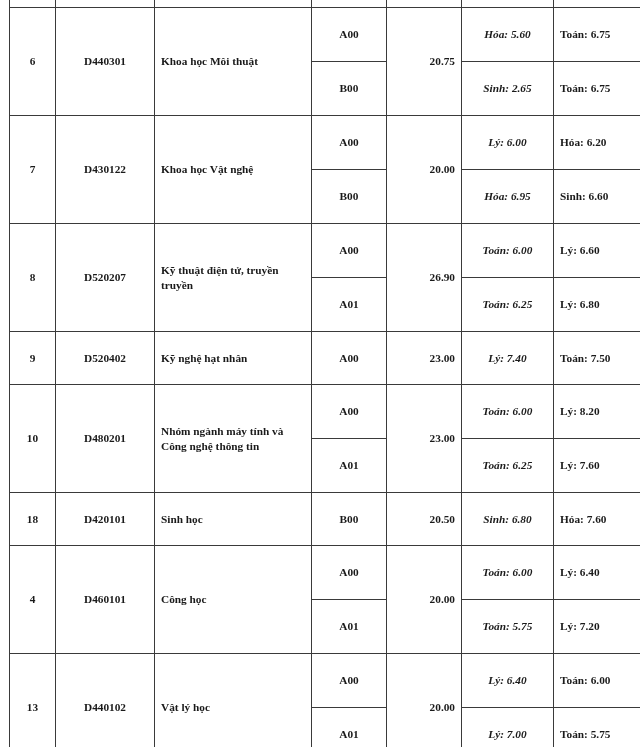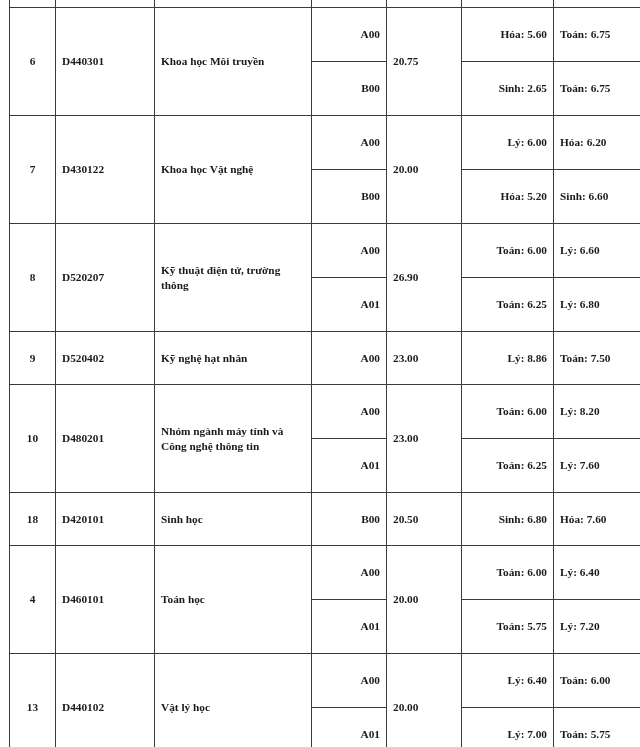--- a/index.html
+++ b/index.html
@@ -32,25 +32,25 @@
     color: #1a1a1a;
   }
   table.score-table td {
     border: 1.4px solid #3a3a3a;
     padding: 3px 6px;
     vertical-align: middle;
     line-height: 1.28;
     background: #ffffff;
   }
   td.c-idx   { width: 33px;  text-align: center; }
-  td.c-code  { width: 86px;  }
+  td.c-code  { width: 86px;  text-align: center; }
   td.c-name  { width: 144px; text-align: left; padding-left: 8px; }
-  td.c-block { width: 62px;  text-align: right; font-family: Liberation Serif, serif; }
-  td.c-score { width: 62px;  text-align: left; }
-  td.c-s1    { width: 79px;  text-align: right; padding-left: 7px; }
+  td.c-block { width: 62px;  text-align: center; font-family: Liberation Serif, serif; }
+  td.c-score { width: 62px;  text-align: right; }
+  td.c-s1    { width: 79px;  text-align: center; padding-left: 7px; font-style: italic; }
   td.c-s2    { width: 82px;  text-align: left; padding-left: 7px; }
 
   td.sub-cell { height: 47px; }
   td.single-cell { height: 46px; }
   .spacer-row td { height: 27px; border-top: none; }
 </style>
 </head>
 <body>
 
 <div id="sheet">
@@ -62,21 +62,21 @@
         <td class="c-name"></td>
         <td class="c-block"></td>
         <td class="c-score"></td>
         <td class="c-s1"></td>
         <td class="c-s2"></td>
 
       </tr>
     <tr>
           <td class="c-idx" rowspan="2">6</td>
           <td class="c-code" rowspan="2">D440301</td>
-          <td class="c-name" rowspan="2">Khoa học Môi truyền</td>
+          <td class="c-name" rowspan="2">Khoa học Môi thuật</td>
           <td class="c-block sub-cell">A00</td>
           <td class="c-score" rowspan="2">20.75</td>
           <td class="c-s1 sub-cell">Hóa: 5.60</td>
           <td class="c-s2 sub-cell">Toán: 6.75</td>
         </tr>
         <tr>
           <td class="c-block sub-cell">B00</td>
           <td class="c-s1 sub-cell">Sinh: 2.65</td>
           <td class="c-s2 sub-cell">Toán: 6.75</td>
         </tr>
@@ -84,44 +84,44 @@
           <td class="c-idx" rowspan="2">7</td>
           <td class="c-code" rowspan="2">D430122</td>
           <td class="c-name" rowspan="2">Khoa học Vật nghệ</td>
           <td class="c-block sub-cell">A00</td>
           <td class="c-score" rowspan="2">20.00</td>
           <td class="c-s1 sub-cell">Lý: 6.00</td>
           <td class="c-s2 sub-cell">Hóa: 6.20</td>
         </tr>
         <tr>
           <td class="c-block sub-cell">B00</td>
-          <td class="c-s1 sub-cell">Hóa: 5.20</td>
+          <td class="c-s1 sub-cell">Hóa: 6.95</td>
           <td class="c-s2 sub-cell">Sinh: 6.60</td>
         </tr>
         <tr>
           <td class="c-idx" rowspan="2">8</td>
           <td class="c-code" rowspan="2">D520207</td>
-          <td class="c-name" rowspan="2">Kỹ thuật điện tử, trường thông</td>
+          <td class="c-name" rowspan="2">Kỹ thuật điện tử, truyền truyền</td>
           <td class="c-block sub-cell">A00</td>
           <td class="c-score" rowspan="2">26.90</td>
           <td class="c-s1 sub-cell">Toán: 6.00</td>
           <td class="c-s2 sub-cell">Lý: 6.60</td>
         </tr>
         <tr>
           <td class="c-block sub-cell">A01</td>
           <td class="c-s1 sub-cell">Toán: 6.25</td>
           <td class="c-s2 sub-cell">Lý: 6.80</td>
         </tr>
         <tr>
           <td class="c-idx" rowspan="1">9</td>
           <td class="c-code" rowspan="1">D520402</td>
           <td class="c-name" rowspan="1">Kỹ nghệ hạt nhân</td>
           <td class="c-block single-cell">A00</td>
           <td class="c-score" rowspan="1">23.00</td>
-          <td class="c-s1 single-cell">Lý: 8.86</td>
+          <td class="c-s1 single-cell">Lý: 7.40</td>
           <td class="c-s2 single-cell">Toán: 7.50</td>
         </tr>
         <tr>
           <td class="c-idx" rowspan="2">10</td>
           <td class="c-code" rowspan="2">D480201</td>
           <td class="c-name" rowspan="2">Nhóm ngành máy tính và Công nghệ thông tin</td>
           <td class="c-block sub-cell">A00</td>
           <td class="c-score" rowspan="2">23.00</td>
           <td class="c-s1 sub-cell">Toán: 6.00</td>
           <td class="c-s2 sub-cell">Lý: 8.20</td>
@@ -136,21 +136,21 @@
           <td class="c-code" rowspan="1">D420101</td>
           <td class="c-name" rowspan="1">Sinh học</td>
           <td class="c-block single-cell">B00</td>
           <td class="c-score" rowspan="1">20.50</td>
           <td class="c-s1 single-cell">Sinh: 6.80</td>
           <td class="c-s2 single-cell">Hóa: 7.60</td>
         </tr>
         <tr>
           <td class="c-idx" rowspan="2">4</td>
           <td class="c-code" rowspan="2">D460101</td>
-          <td class="c-name" rowspan="2">Toán học</td>
+          <td class="c-name" rowspan="2">Công học</td>
           <td class="c-block sub-cell">A00</td>
           <td class="c-score" rowspan="2">20.00</td>
           <td class="c-s1 sub-cell">Toán: 6.00</td>
           <td class="c-s2 sub-cell">Lý: 6.40</td>
         </tr>
         <tr>
           <td class="c-block sub-cell">A01</td>
           <td class="c-s1 sub-cell">Toán: 5.75</td>
           <td class="c-s2 sub-cell">Lý: 7.20</td>
         </tr>

